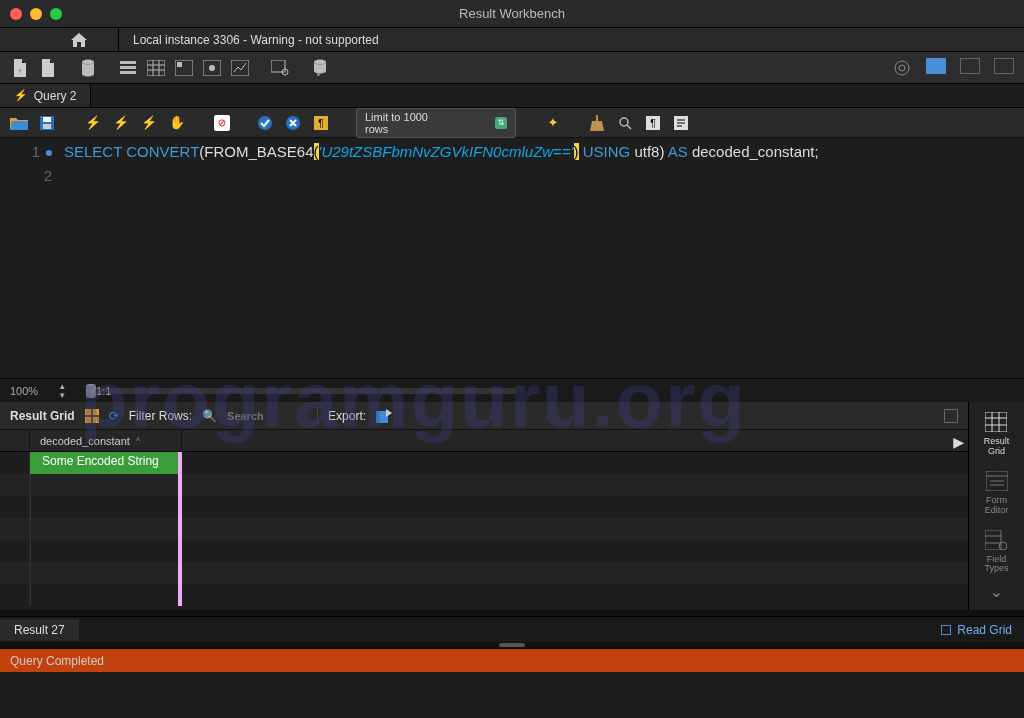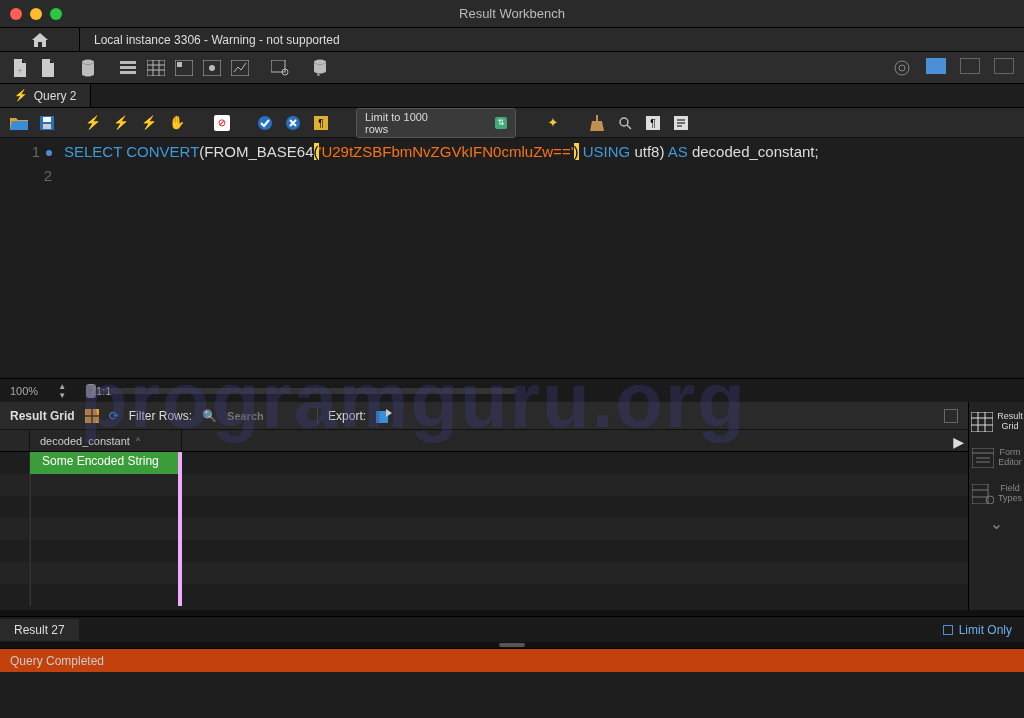--- a/index.html
+++ b/index.html
@@ -6,21 +6,21 @@
 body { width:1024px; height:718px; background:#1e1e1e; color:#ccc; font-size:12px; overflow:hidden; position:relative; }
 
 .titlebar { height:28px; background:#2a2a2a; display:flex; align-items:center; padding:0 10px; border-bottom:1px solid #000; position:relative; }
 .traffic { display:flex; gap:8px; }
 .dot { width:12px; height:12px; border-radius:50%; }
 .dot.red { background:#ff5f57; }
 .dot.yellow { background:#febc2e; }
 .dot.green { background:#28c840; }
 .title { position:absolute; left:50%; transform:translateX(-50%); color:#bbb; font-size:13px; font-weight:500; }
 
-.tabbar1 { height:24px; background:#2a2a2a; display:flex; border-bottom:1px solid #000; }
+.tabbar1 { height:24px; background:#2a2a2a; display:flex; border-bottom:1px solid #000;padding-left:39px; }
 .hometab { width:80px; display:flex; align-items:center; justify-content:center; border-right:1px solid #000; }
 .conntab { padding:0 14px; display:flex; align-items:center; color:#ddd; font-size:12px; }
 .home-icon { font-size:14px; color:#ccc; }
 
 .toolbar1 { height:32px; background:#2d2d2d; display:flex; align-items:center; padding:0 10px; gap:10px; border-bottom:1px solid #000; }
 .toolbar1 .group { display:flex; gap:8px; }
 .tbtn { width:20px; height:20px; display:flex; align-items:center; justify-content:center; color:#aaa; cursor:pointer; }
 .spacer { flex:1; }
 .panel-toggle { width:20px; height:16px; border:1px solid #666; display:inline-block; margin-left:4px; }
 .panel-toggle.active { background:#4a90d9; border-color:#4a90d9; }
@@ -37,31 +37,31 @@
 .check { color:#3a8dd9; } .x { color:#3a8dd9; }
 .limit { background:#3a3a3a; border:1px solid #555; color:#ddd; padding:2px 8px; font-size:11px; width:160px; display:flex; justify-content:space-between; align-items:center; border-radius:3px;gap:43px; }
 .limit .arrows { background:#4a7; width:12px; height:12px; border-radius:2px; font-size:8px; display:flex; align-items:center; justify-content:center; color:#fff; }
 .star { color:#f5c842; } .broom{ color:#c09050; }
 
 .editor { height:240px; background:#1e1e1e; display:flex; font-family:Menlo,Consolas,monospace; font-size:15px; line-height:24px; }
 .gutter { width:60px; text-align:right; padding:2px 8px; color:#666; }
 .gutter .ln { height:24px; }
 .dot-bp { display:inline-block; width:6px; height:6px; background:#4a90d9; border-radius:50%; margin-left:6px; vertical-align:middle; }
 .code { flex:1; padding:2px 4px; white-space:pre; }
-.kw { color:#3f9ad8; } .fn { color:#ddd; } .str { color:#f97316; } .ident { color:#ddd; }
+.kw { color:#3f9ad8; } .fn { color:#ddd; } .str { color:#0ea5e9; font-style:italic; } .ident { color:#ddd; }
 .paren-hl { background:#f5d040; color:#000; padding:0 0px; }
 
 .zoombar { height:24px; background:#1a1a1a; display:flex; align-items:center; padding:0 10px; gap:20px; border-top:1px solid #000; font-size:11px; color:#aaa; }
 .zoombar .slider { width:430px; height:6px; background:#333; border-radius:3px; position:relative; }
 .zoombar .slider::after { content:''; position:absolute; left:0; width:10px; height:14px; background:#888; border-radius:3px; top:-4px; }
 
 .main-grid { display:flex; }
 .grid-left { flex:1; }
 .grid-right { width:56px; background:#222; border-left:1px solid #000; display:flex; flex-direction:column; align-items:center; padding-top:8px; gap:12px; }
-.side-item { display:flex; flex-direction:row; align-items:center; gap:3px; font-size:9px; color:#888; cursor:pointer; text-align:center; line-height:1.1; }
+.side-item { display:flex; flex-direction:column; align-items:center; gap:3px; font-size:9px; color:#888; cursor:pointer; text-align:center; line-height:1.1; }
 .side-item.active { color:#ddd; }
 .side-icon { width:24px; height:24px; display:flex; align-items:center; justify-content:center; font-size:18px; }
 
 .gridbar { height:28px; background:#2a2a2a; display:flex; align-items:center; padding:0 10px; gap:10px; border-bottom:1px solid #111; font-size:12px; color:#ddd; }
 .gridbar b { font-weight:600; }
 .filter-input { background:#2a2a2a; border:none; color:#888; font-size:11px; width:80px; outline:none;font-weight:bold; }
 .search-icon { color:#888; font-size:12px; }
 .pipe { width:1px; height:18px; background:#444; }
 .maximize { margin-left:auto; width:14px; height:14px; border:1px solid #666; }
 
@@ -406,21 +406,21 @@
     <div style="color:#888;font-size:16px;margin-top:-4px">⌄</div>
   </div>
 </div>
 
 <div class="gap"></div>
 
 <div class="resultbar">
   <div class="rtab">Result 27</div>
   <div class="ro">
     <span class="ro-icon"></span>
-    <span>Limit Only</span>
+    <span>Read Grid</span>
   </div>
 </div>
 
 <div class="scrollhint"></div>
 
 <div class="status">
   <span>Query Completed</span>
 </div>
 
 <div class="watermark">programguru.org</div>

